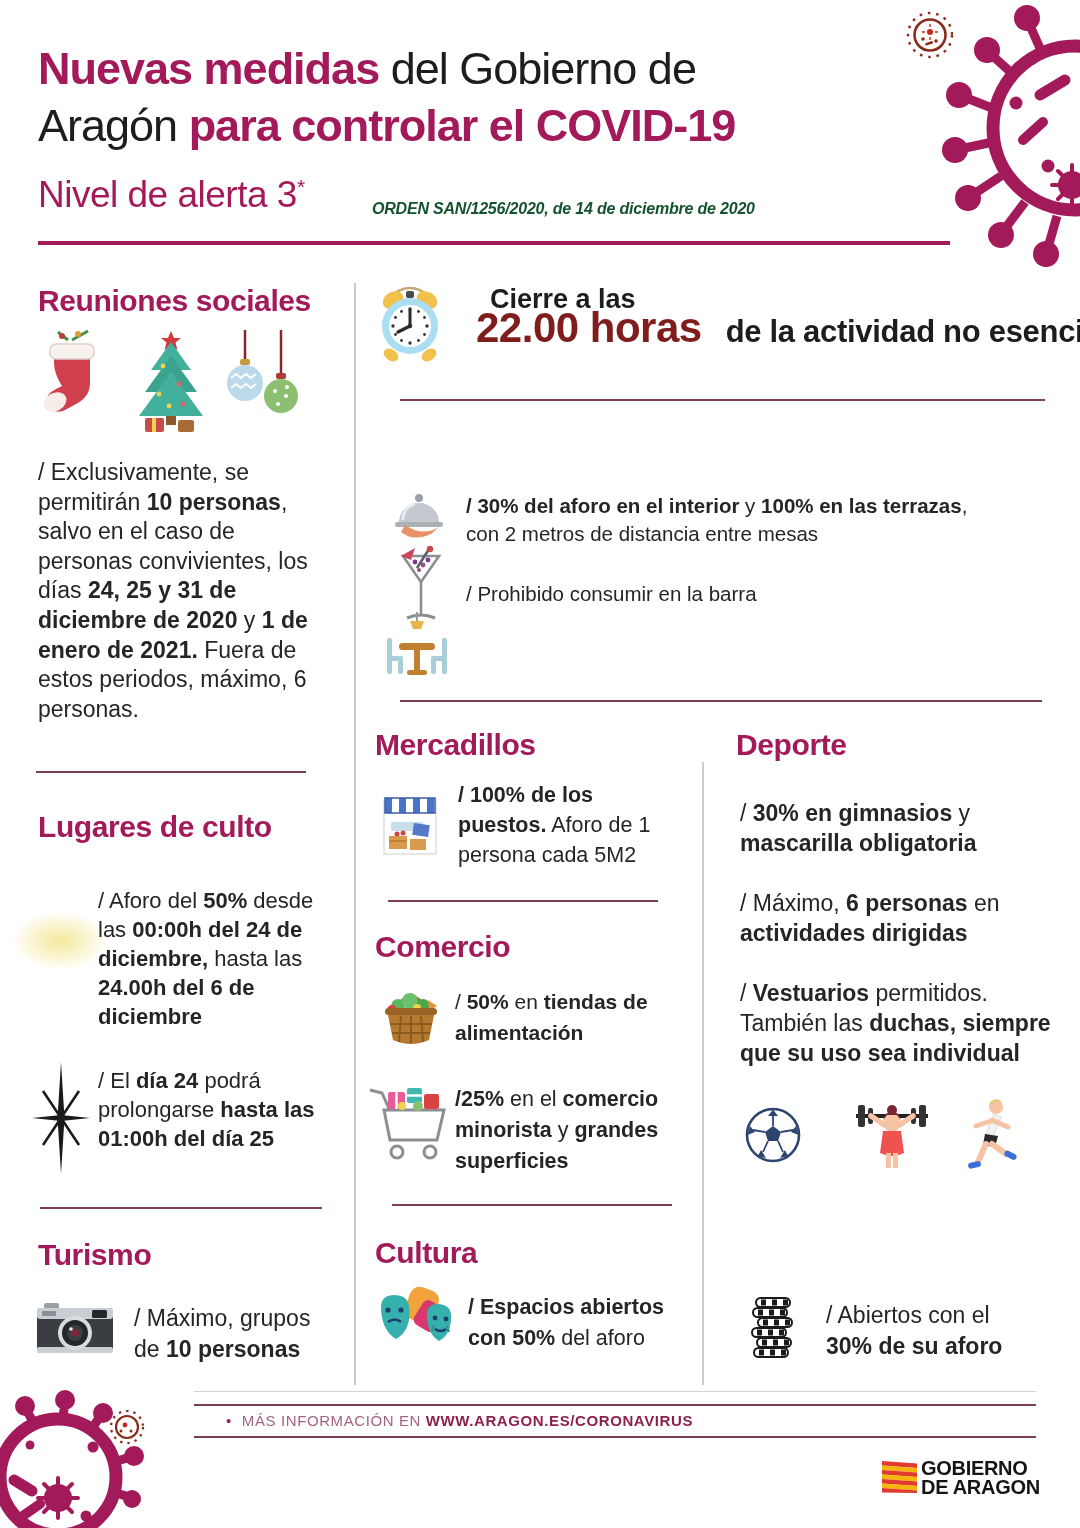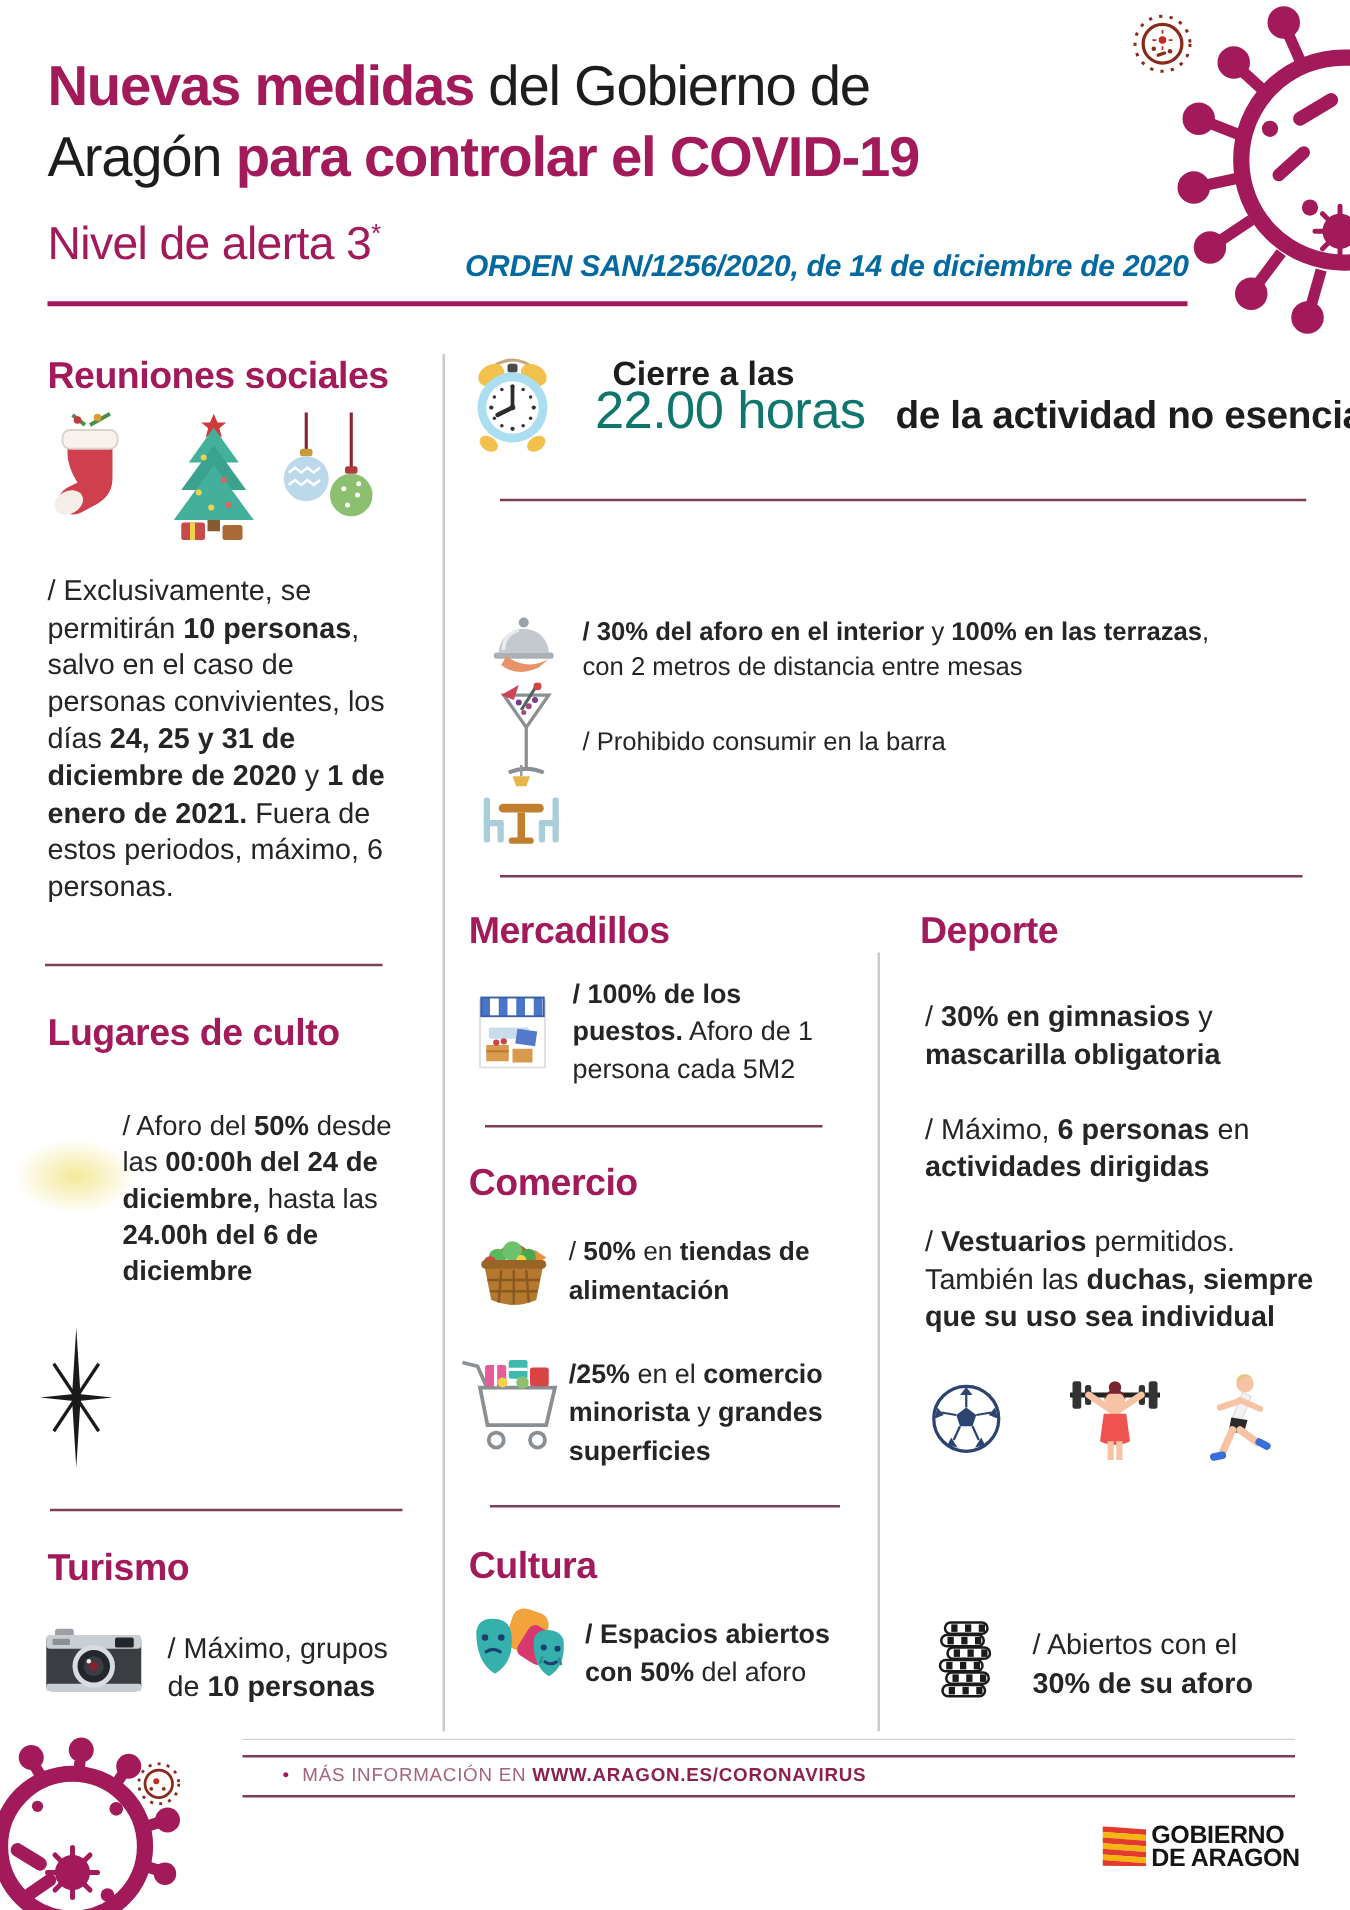--- a/index.html
+++ b/index.html
@@ -3,29 +3,29 @@
 <meta charset="utf-8">
 <style>
   html,body{margin:0;padding:0;background:#e9e9e9;}
   .canvas{position:relative;width:1080px;height:1528px;background:#ffffff;overflow:hidden;
           font-family:"Liberation Sans",sans-serif;color:#212121;margin:0 auto;}
   .abs{position:absolute;}
   .acc{color:#a21a5a;font-weight:700;}
   .title{font-size:45px;line-height:57px;letter-spacing:-1px;font-weight:400;color:#1d1d1d;}
   .alert{font-size:37px;color:#a21a5a;font-weight:400;letter-spacing:-0.5px;}
   .alert sup{font-size:21px;}
-  .order{font-size:24px;font-style:italic;font-weight:700;color:#0369a1;letter-spacing:-0.2px;}
+  .order{font-size:16px;font-style:italic;font-weight:700;color:#14532d;letter-spacing:-0.2px;}
   .sec-title{font-size:30px;font-weight:700;color:#a21a5a;letter-spacing:-0.4px;}
   .rich{color:#252525;}
   .rich .b{font-weight:700;}
   .rule{background:#7a4050;height:2px;}
   .mainrule{background:#a21a5a;height:4px;}
   .vdiv{background:#cbcbcb;width:2px;}
   .cierre-intro{font-size:27px;font-weight:700;color:#1d1d1d;}
-  .cierre-time{font-size:42px;font-weight:400;color:#0f766e;letter-spacing:-0.5px;}
+  .cierre-time{font-size:42px;font-weight:700;color:#7f1d1d;letter-spacing:-0.5px;}
   .cierre-suffix{font-size:31px;font-weight:700;color:#1d1d1d;margin-left:24px;letter-spacing:-0.3px;}
   .glow{background:radial-gradient(ellipse at center, rgba(238,220,100,0.65) 0%, rgba(238,220,100,0.25) 45%, rgba(238,220,100,0) 72%);}
   .ftext{font-size:15px;letter-spacing:0.6px;font-weight:400;}
   .ftext .bullet{color:#a21a5a;margin-right:10px;}
   .ftext .pfx{color:#a4647e;}
   .ftext .url{color:#8c2150;font-weight:700;}
   .logo-text{font-size:20px;font-weight:700;line-height:19px;color:#151515;letter-spacing:-0.3px;}
 </style>
 </head>
 <body>
@@ -153,20 +153,21 @@
 
   <div class="abs" style="left:32px;top:1062px;width:58px;height:112px;">
     <svg width="58" height="112" viewBox="0 0 58 112">
       <polygon points="29,0 32.5,56 29,112 25.5,56" fill="#1a1a1a"></polygon>
       <polygon points="0,56 29,53 58,56 29,59" fill="#1a1a1a"></polygon>
       <line x1="11" y1="29" x2="47" y2="83" stroke="#1a1a1a" stroke-width="2.6"></line>
       <line x1="47" y1="29" x2="11" y2="83" stroke="#1a1a1a" stroke-width="2.6"></line>
     </svg>
   </div>
 
+  <div class="abs rich" style="left:98px;top:1066px;width:262px;font-size:22px;line-height:29px;"><span>/ El </span><span class="b">día 24</span><span> podrá</span><br><span>prolongarse </span><span class="b">hasta las</span><br><span class="b">01:00h del día 25</span></div>
 
   <div class="abs rule" style="left:40px;top:1207px;width:282px;"></div>
 
   <div class="abs sec-title" style="left:38px;top:1238px;">Turismo</div>
 
   <div class="abs" style="left:36px;top:1300px;width:78px;height:60px;">
     <svg width="78" height="60" viewBox="0 0 78 60">
       <rect x="8" y="3" width="15" height="7" rx="2" fill="#9aa0a6"></rect>
       <rect x="1" y="8" width="76" height="45" rx="4" fill="#3a3e43"></rect>
       <rect x="1" y="8" width="76" height="11" rx="3" fill="#c9ced3"></rect>

